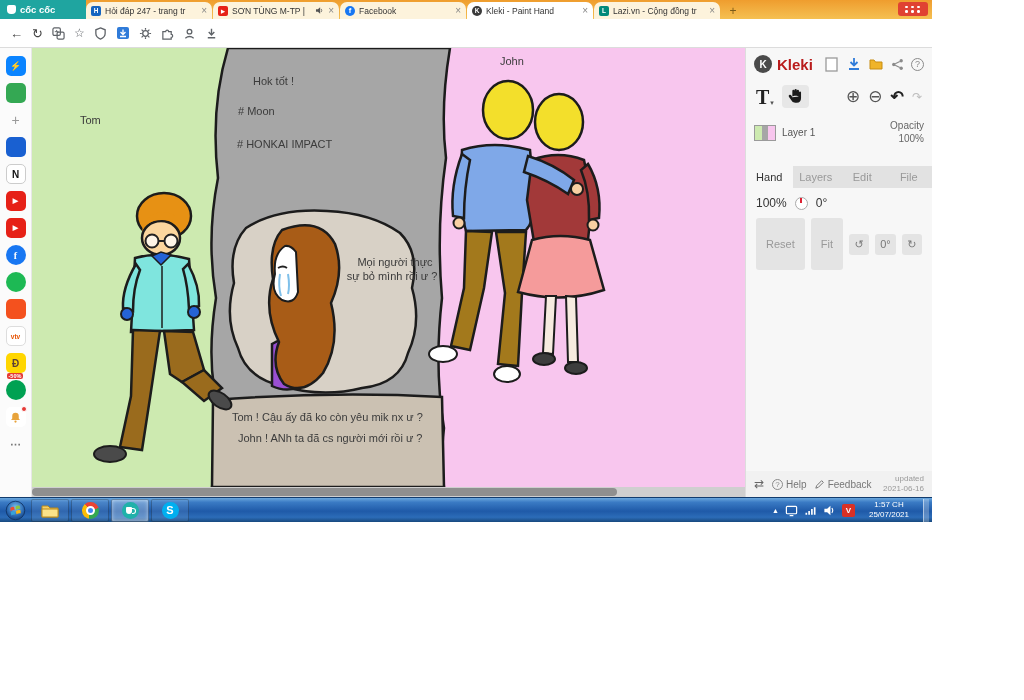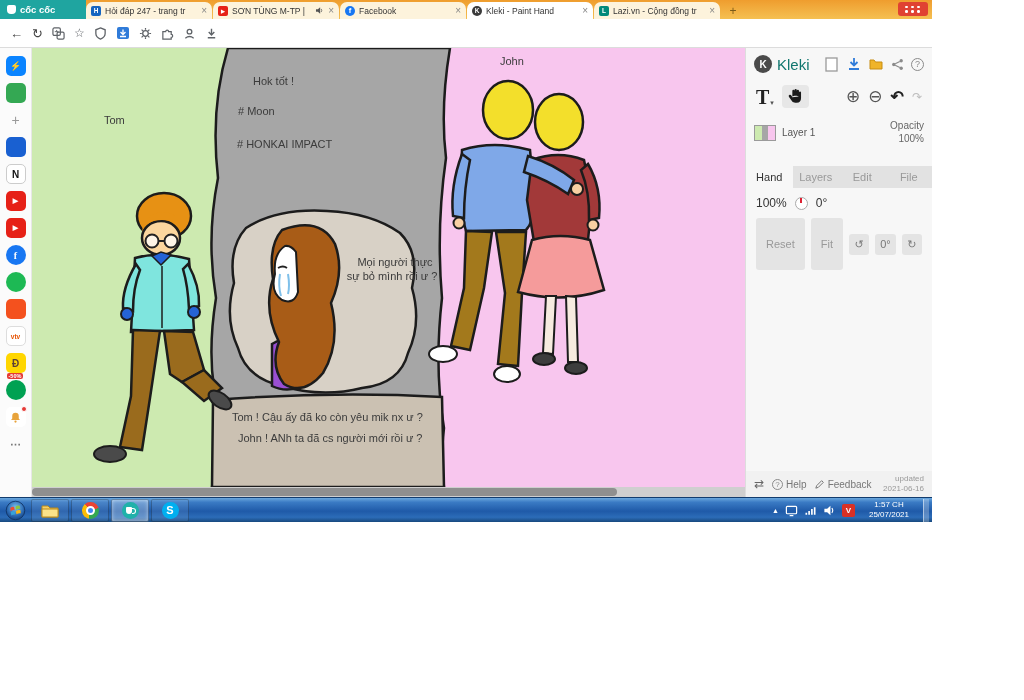--- a/index.html
+++ b/index.html
@@ -59,21 +59,21 @@
   .canvas-wrap{position:relative;width:713px;height:449px;background:#fff;overflow:hidden}
   .art{position:absolute;left:0;top:0}
   .ctext{position:absolute;color:#3b3b3b;font-size:11px;white-space:nowrap}
   .hscroll{position:absolute;left:0;bottom:0;width:713px;height:10px;background:#cfcfcf}
   .hthumb{position:absolute;left:0;top:1px;height:8px;width:82%;background:#8f8f8f;border-radius:4px}
 
   
   .kleki{position:relative;width:187px;background:#f7f7f7;border-left:1px solid #ddd;font-size:11px;color:#444}
   .kp-header{display:flex;align-items:center;gap:5px;padding:7px 8px 0 8px}
   .kp-logo{width:18px;height:18px;border-radius:50%;background:#4a4a4a;color:#fff;font-size:10px;font-weight:bold;display:flex;align-items:center;justify-content:center}
-  .kp-title{font-size:15px;color:#0f766e;font-weight:normal;margin-right:auto}
+  .kp-title{font-size:15px;color:#b91c1c;font-weight:bold;margin-right:auto}
   .kp-header .hic{width:17px;height:17px;display:flex;align-items:center;justify-content:center}
   .qcirc{width:13px;height:13px;border:1.2px solid #8a8a8a;border-radius:50%;color:#8a8a8a;font-size:9px;display:flex;align-items:center;justify-content:center}
   .kp-tools{display:flex;align-items:center;gap:8px;margin:12px 10px 0 10px}
   .ttool{display:flex;align-items:flex-end;color:#222}
   .ttool .T{font-family:"Liberation Serif",serif;font-size:20px;font-weight:bold;line-height:1}
   .ttool .caret{font-size:7px;color:#555;margin-left:1px}
   .handtool{background:#e7e7e7;border-radius:4px;padding:2px 4px;display:flex}
   .zoomi{font-size:17px;color:#555;line-height:1}
   .undo{font-size:16px;color:#222;font-weight:bold;line-height:1}
   .redo{font-size:12px;color:#bdbdbd;line-height:1}
@@ -299,21 +299,21 @@
             <path d="M496,108 Q522,116 542,132 L536,146 Q516,132 492,124 Z" fill="#7fa8e8" stroke="#1c1c1c" stroke-width="2.5"></path>
             <circle cx="545" cy="141" r="6" fill="#f8cfa2" stroke="#1c1c1c" stroke-width="2"></circle>
             <path d="M500,192 Q528,184 558,192 L572,242 Q530,256 486,244 Z" fill="#f59b9b" stroke="#1c1c1c" stroke-width="2.5"></path>
             <path d="M514,248 L524,248 L521,306 L511,305 Z" fill="#f7ebdf" stroke="#1c1c1c" stroke-width="2"></path>
             <path d="M534,248 L544,249 L546,314 L536,314 Z" fill="#f7ebdf" stroke="#1c1c1c" stroke-width="2"></path>
             <ellipse cx="512" cy="311" rx="11" ry="6" fill="#3d3d3d" stroke="#1c1c1c" stroke-width="2"></ellipse>
             <ellipse cx="544" cy="320" rx="11" ry="6" fill="#3d3d3d" stroke="#1c1c1c" stroke-width="2"></ellipse>
           </g>
         </svg>
 
-        <div class="ctext" style="left:72px;top:66px">Tom</div>
+        <div class="ctext" style="left:48px;top:66px">Tom</div>
         <div class="ctext" style="left:468px;top:7px">John</div>
         <div class="ctext" style="left:221px;top:27px">Hok tốt !</div>
         <div class="ctext" style="left:206px;top:57px"># Moon</div>
         <div class="ctext" style="left:205px;top:90px"># HONKAI IMPACT</div>
         <div class="ctext" style="left:298px;top:208px;width:130px;text-align:center">Mọi người thực</div>
         <div class="ctext" style="left:290px;top:222px;width:140px;text-align:center">sự bỏ mình rồi ư ?</div>
         <div class="ctext" style="left:200px;top:363px">Tom ! Cậu ấy đã ko còn yêu mik nx ư ?</div>
         <div class="ctext" style="left:206px;top:384px">John ! ANh ta đã cs người mới rồi ư ?</div>
 
         <div class="hscroll">

